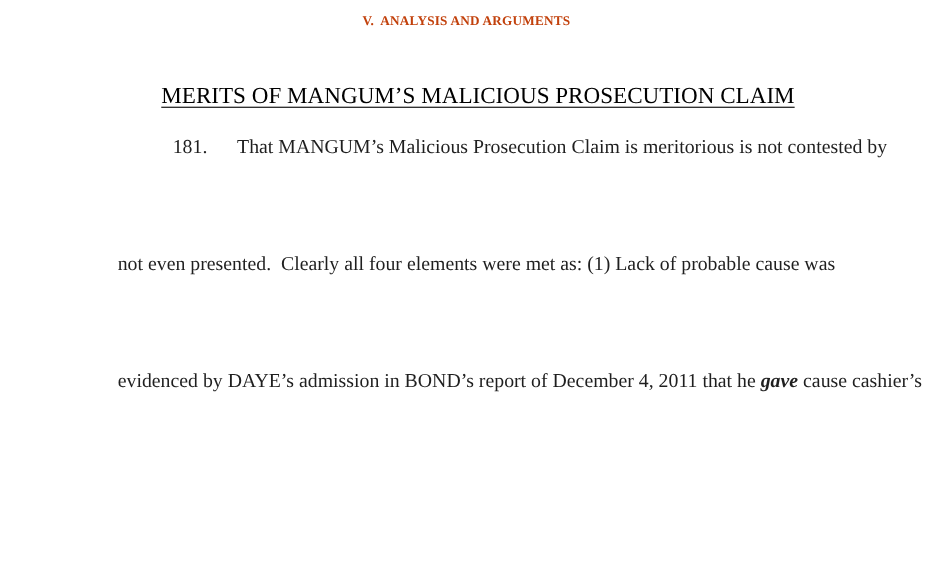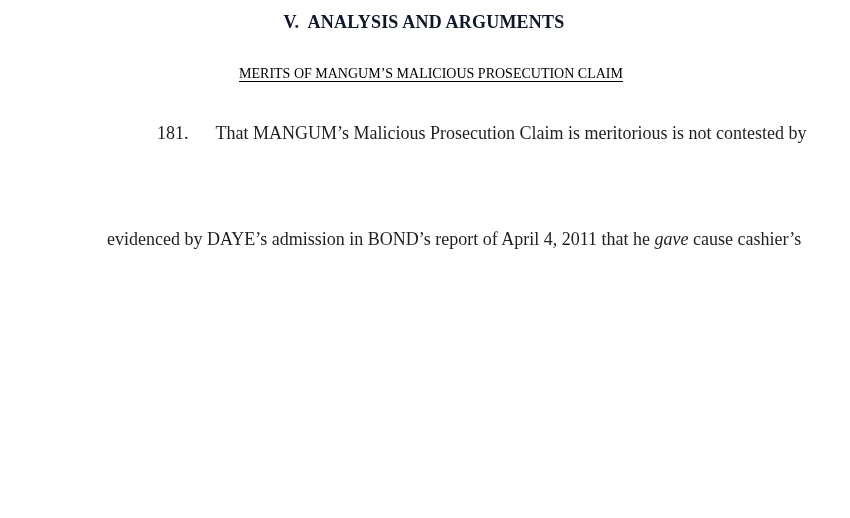--- a/index.html
+++ b/index.html
@@ -15,33 +15,33 @@
     overflow: hidden;
     font-family: "Liberation Serif", "DejaVu Serif", serif;
     color: #1f1f1f;
   }
   .heading-1 {
     position: absolute;
     top: 12px;
     left: 0;
     width: 848px;
     text-align: center;
-    font-size: 18px;
+    font-size: 12px;
     font-weight: bold;
-    color: #0f172a;
+    color: #c2410c;
     white-space: pre;
     letter-spacing: 0.2px;
   }
   .heading-2 {
     position: absolute;
     top: 50px;
     left: 0;
     width: 848px;
     text-align: center;
-    font-size: 14px;
+    font-size: 21px;
     font-weight: normal;
     color: #000000;
     white-space: pre;
   }
   .heading-2 .underlined {
     text-decoration: underline;
     text-underline-offset: 3px;
     text-decoration-thickness: 1px;
   }
   .body-paragraph {
@@ -56,21 +56,21 @@
     white-space: pre;
   }
   .para-line.first-line {
     padding-left: 50px;
   }
   .tab-gap {
     display: inline-block;
     width: 27px;
   }
   .seg-bold-italic {
-    font-weight: normal;
+    font-weight: bold;
     font-style: italic;
     margin-top: 27px;
   }
 </style>
 </head>
 <body>
 
 <div class="page">
 
   <div class="heading-1">V.  ANALYSIS AND ARGUMENTS</div>
@@ -79,23 +79,26 @@
     <span class="underlined">MERITS OF MANGUM’S MALICIOUS PROSECUTION CLAIM</span>
   </div>
 
   <div class="body-paragraph">
 
     <div class="para-line first-line">
       <span>181.</span><span class="tab-gap"></span><span>That MANGUM’s Malicious Prosecution Claim is meritorious is not contested by</span>
     </div>
 
 
+    <div class="para-line">
+      <span>not even presented.  Clearly all four elements were met as: (1) Lack of probable cause was</span>
+    </div>
 
     <div class="para-line">
-      <span>evidenced by DAYE’s admission in BOND’s report of April 4, 2011 that he </span><span class="seg-bold-italic">gave</span><span> cause cashier’s</span>
+      <span>evidenced by DAYE’s admission in BOND’s report of December 4, 2011 that he </span><span class="seg-bold-italic">gave</span><span> cause cashier’s</span>
     </div>
 
     <div class="para-line">
       
     </div>
 
   </div>
 </div>
 
 </body></html>

